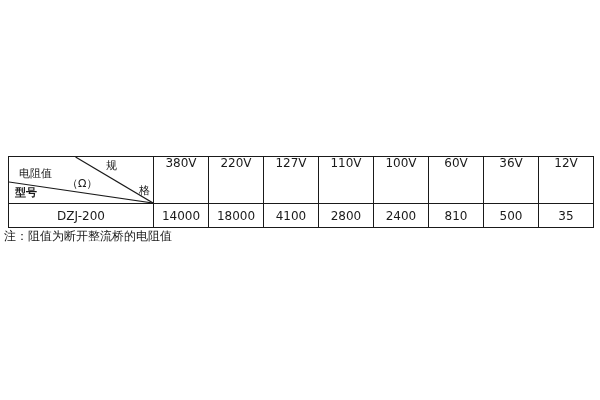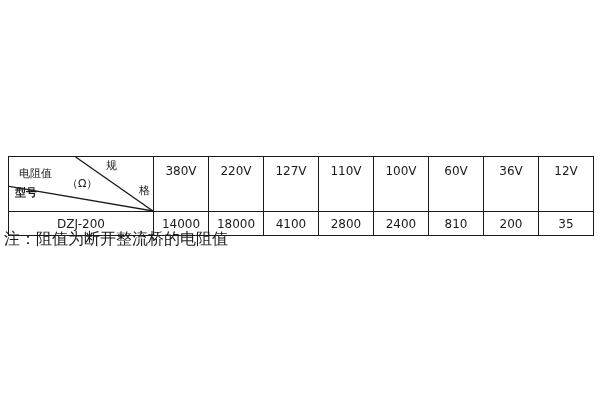--- a/index.html
+++ b/index.html
@@ -35,21 +35,20 @@
     text-align: center;
     padding: 0;
     font-size: 12px;
     line-height: 1;
     background: #ffffff;
     overflow: hidden;
   }
   table.spec thead th {
     height: 46px;
     vertical-align: top;
-    padding-top: 8px;
     box-sizing: content-box;
   }
   table.spec tbody td {
     height: 23px;
     vertical-align: middle;
     text-align: center;
   }
   th.corner-cell {
     position: relative;
     padding: 0 !important;
@@ -70,21 +69,21 @@
   }
   .lbl-spec-top    { left: 97px;  top: 3px;  }
   .lbl-spec-bottom { left: 130px; top: 28px; }
   .lbl-value       { left: 10px;  top: 11px; }
   .lbl-unit        { left: 58px;  top: 21px; font-size: 12px; }
   .lbl-model       { left: 6px;   top: 30px; font-weight: bold; }
   .note {
     position: absolute;
     left: 4px;
     top: 229px;
-    font-size: 16px;
+    font-size: 12px;
     line-height: 1.2;
     color: #1a1a1a;
     white-space: nowrap;
   }
 </style>
 </head>
 <body>
 
 <div class="stage">
 
@@ -125,21 +124,21 @@
     </thead>
     <tbody>
       <tr>
         <td>DZJ-200</td>
         <td>14000</td>
         <td>18000</td>
         <td>4100</td>
         <td>2800</td>
         <td>2400</td>
         <td>810</td>
-        <td>200</td>
+        <td>500</td>
         <td>35</td>
       </tr>
     </tbody>
   </table>
 
   <div class="note">注：阻值为断开整流桥的电阻值</div>
 
 </div>
 
 </body></html>

